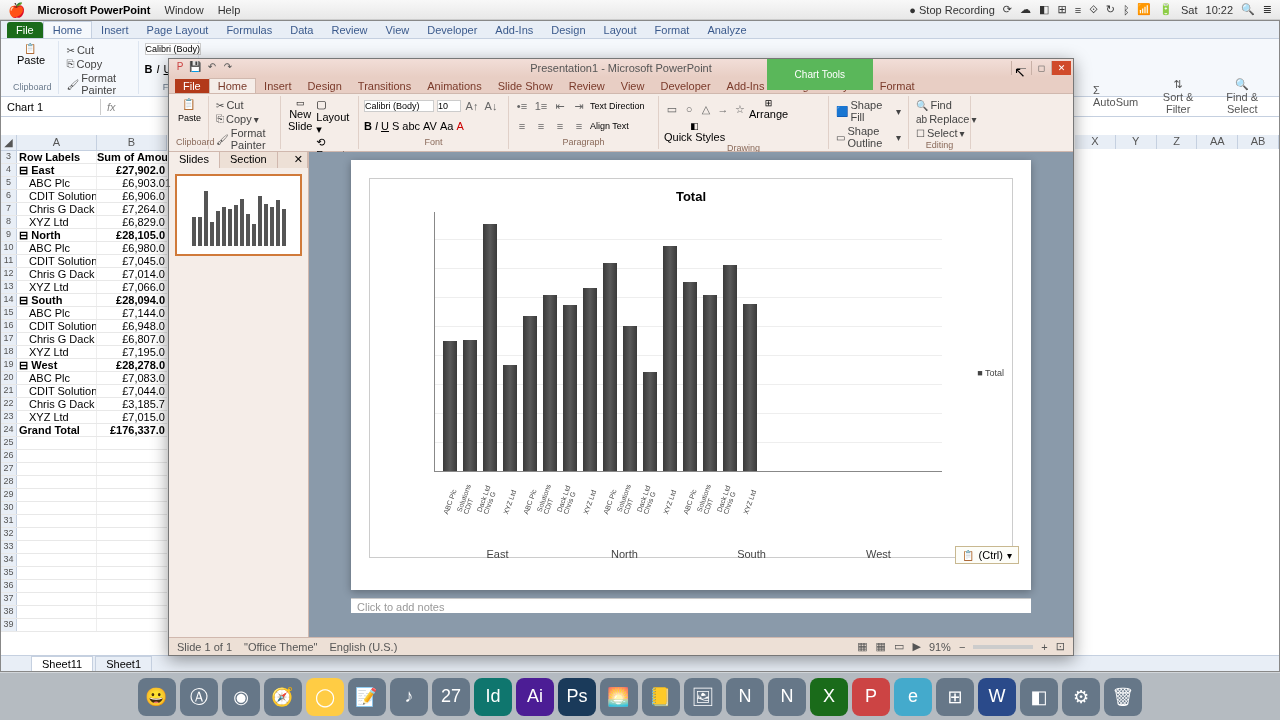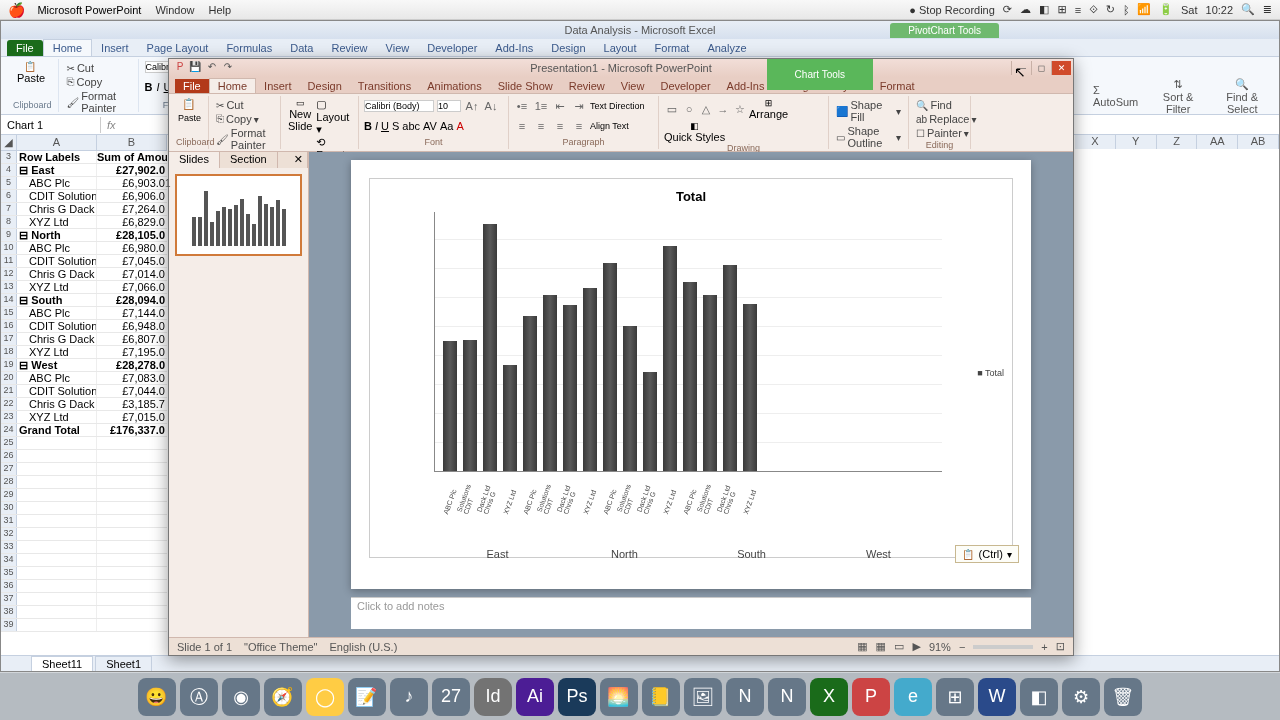--- a/index.html
+++ b/index.html
@@ -1,19 +1,19 @@
 <!DOCTYPE html>
 <html><head>
 <meta charset="utf-8">
 <style>
 *{margin:0;padding:0;box-sizing:border-box;font-family:'Lucida Grande',Tahoma,sans-serif;font-size:11px}
 body{width:1280px;height:720px;background:#7a8a9a;overflow:hidden;position:relative}
 .menubar{height:20px;background:linear-gradient(#f8f8f8,#e8e8e8);display:flex;align-items:center;padding:0 8px;border-bottom:1px solid #ccc}
 .menubar .apple{font-size:14px;margin-right:12px}
-.menubar .app{font-weight:normal;margin-right:14px}
+.menubar .app{font-weight:bold;margin-right:14px}
 .menubar .item{margin-right:14px;color:#333}
 .menubar .right{margin-left:auto;display:flex;align-items:center;gap:8px;color:#333;font-size:10px}
 .menubar .right span{display:inline-block}
 .excel-win{position:absolute;top:20px;left:0;right:0;bottom:48px;background:#fff;border:1px solid #888}
 .excel-title{height:18px;background:linear-gradient(#e8eef6,#d6e0ee);display:flex;align-items:center;justify-content:center;font-size:11px;color:#555;position:relative}
 .excel-title .tools{position:absolute;right:280px;background:#6fb96f;color:#fff;padding:2px 18px;border-radius:3px 3px 0 0;font-size:10px}
 .excel-ribbon-tabs{height:18px;background:#e8eef6;display:flex;align-items:flex-end;padding-left:6px;border-bottom:1px solid #c5d0e0}
 .excel-ribbon-tabs .tab{padding:2px 9px;font-size:11px;color:#3b5a8c;cursor:pointer}
 .excel-ribbon-tabs .tab.file{background:#1a6b1a;color:#fff;border-radius:3px 3px 0 0}
 .excel-ribbon-tabs .tab.active{background:#f5f8fc;border:1px solid #c5d0e0;border-bottom:none}
@@ -73,21 +73,21 @@
 .y-axis{position:absolute;left:-54px;top:0;bottom:40px;width:50px;display:flex;flex-direction:column;justify-content:space-between;text-align:right;font-size:8px;color:#555}
 .plot{position:absolute;left:0;right:0;top:0;bottom:40px;border-left:1px solid #888;border-bottom:1px solid #888;display:flex;align-items:flex-end;gap:6px;padding:0 8px;background:repeating-linear-gradient(to top,transparent,transparent 28px,#eee 28px,#eee 29px)}
 .bar{width:14px;background:linear-gradient(90deg,#3a3a3a,#5a5a5a,#3a3a3a);position:relative}
 .x-labels{position:absolute;left:0;right:0;bottom:-2px;height:40px;display:flex;gap:6px;padding:0 8px}
 .x-labels span{width:14px;font-size:7px;writing-mode:vertical-lr;transform:rotate(200deg);color:#444;text-align:left}
 .region-labels{position:absolute;left:0;right:0;bottom:-48px;display:flex;font-size:9px;color:#444}
 .region-labels div{flex:1;text-align:center}
 .legend{position:absolute;right:8px;top:50%;font-size:9px;color:#444}
 .legend::before{content:'■ ';color:#444}
 .paste-opt{position:absolute;right:12px;bottom:26px;background:#fdfdf8;border:1px solid #c8b890;padding:2px 6px;font-size:10px;display:flex;align-items:center;gap:4px}
-.notes{width:680px;height:32px;background:#fff;margin-top:8px;padding:2px 6px;color:#999;font-size:11px;border-top:1px solid #ccc}
+.notes{width:680px;height:15px;background:#fff;margin-top:8px;padding:2px 6px;color:#999;font-size:11px;border-top:1px solid #ccc}
 .pp-status{position:absolute;bottom:0;left:0;right:0;height:18px;background:#ede0d6;display:flex;align-items:center;padding:0 8px;font-size:10px;color:#555;border-top:1px solid #d0b8ae}
 .pp-status .right{margin-left:auto;display:flex;gap:8px;align-items:center}
 .dock{position:absolute;bottom:0;left:0;right:0;height:48px;background:rgba(220,220,220,0.6);display:flex;align-items:center;justify-content:center;gap:4px;padding:4px;border-top:1px solid rgba(255,255,255,0.4)}
 .dock-icon{width:38px;height:38px;border-radius:8px;display:flex;align-items:center;justify-content:center;font-size:18px;color:#fff;background:#678}
 .excel-far-cols{position:absolute;top:114px;left:1074px;right:0;height:14px;display:flex;background:#e8eef6;font-size:10px}
 .excel-far-cols div{flex:1;text-align:center;border-right:1px solid #c5d0e0;color:#555}
 .excel-right-ribbon{position:absolute;top:50px;right:6px;width:180px;height:50px;display:flex;gap:6px;align-items:center;font-size:9px;color:#555}
 .cursor{position:absolute;top:64px;left:1014px;font-size:14px;pointer-events:none;z-index:1000}
 </style>
 </head>
@@ -111,24 +111,20 @@
     <span>📶</span>
     <span>🔋</span>
     <span>Sat</span>
     <span>10:22</span>
     <span>🔍</span>
     <span>≣</span>
   </div>
 </div>
 
 <div class="excel-win">
-  <div class="excel-title">
-    <span>Data Analysis - Microsoft Excel</span>
-    <span class="tools">PivotChart Tools</span>
-  </div>
   <div class="excel-ribbon-tabs" id="excel-tabs">
       <span class="tab file">File</span>
       <span class="tab active">Home</span>
       <span class="tab">Insert</span>
       <span class="tab">Page Layout</span>
       <span class="tab">Formulas</span>
       <span class="tab">Data</span>
       <span class="tab">Review</span>
       <span class="tab">View</span>
       <span class="tab">Developer</span>
@@ -479,21 +475,21 @@
     </div>
     <div class="pp-rg" style="width:80px">
       <div class="mini-btn">🟦 <span>Shape Fill</span> ▾</div>
       <div class="mini-btn">▭ <span>Shape Outline</span> ▾</div>
       <div class="mini-btn">✦ <span>Shape Effects</span> ▾</div>
       <div></div>
     </div>
     <div class="pp-rg" style="width:62px">
       <div class="mini-btn">🔍 <span>Find</span></div>
       <div class="mini-btn">ab <span>Replace</span> ▾</div>
-      <div class="mini-btn">☐ <span>Painter</span> ▾</div>
+      <div class="mini-btn">☐ <span>Select</span> ▾</div>
       <div class="label">Editing</div>
     </div>
   </div>
   <div class="pp-body">
     <div class="slide-panel">
       <div class="slide-tabs">
         <div class="active">Slides</div>
         <div>Section</div>
         <div style="margin-left:auto;padding:1px 4px">✕</div>
       </div>
@@ -596,21 +592,21 @@
 
 <div class="dock" id="dock">
     <div class="dock-icon">😀</div>
     <div class="dock-icon">Ⓐ</div>
     <div class="dock-icon">◉</div>
     <div class="dock-icon">🧭</div>
     <div class="dock-icon" style="background: rgb(255, 204, 68);">◯</div>
     <div class="dock-icon">📝</div>
     <div class="dock-icon">♪</div>
     <div class="dock-icon">27</div>
-    <div class="dock-icon" style="background: #737373; border-radius: 11px;">Id</div>
+    <div class="dock-icon" style="background: #0f766e;">Id</div>
     <div class="dock-icon" style="background: #4c1d95;">Ai</div>
     <div class="dock-icon" style="background: rgb(26, 58, 90);">Ps</div>
     <div class="dock-icon">🌅</div>
     <div class="dock-icon">📒</div>
     <div class="dock-icon">🖼</div>
     <div class="dock-icon">N</div>
     <div class="dock-icon">N</div>
     <div class="dock-icon" style="background: rgb(26, 107, 26);">X</div>
     <div class="dock-icon" style="background: rgb(204, 68, 68);">P</div>
     <div class="dock-icon" style="background: rgb(68, 170, 204);">e</div>

